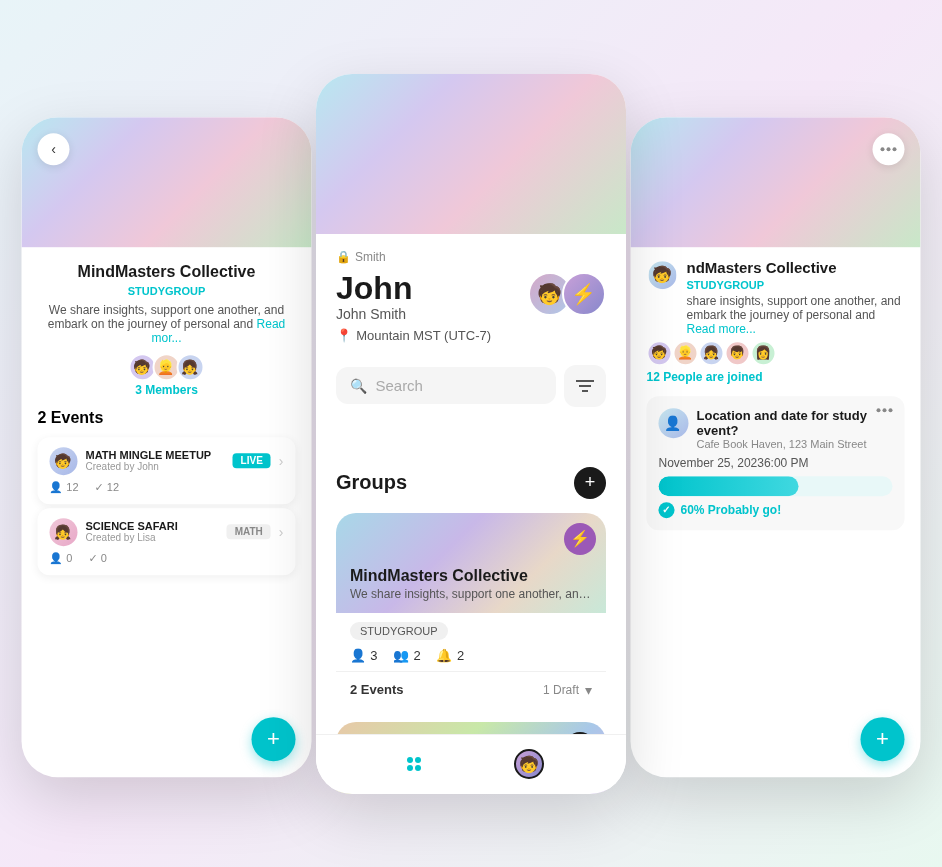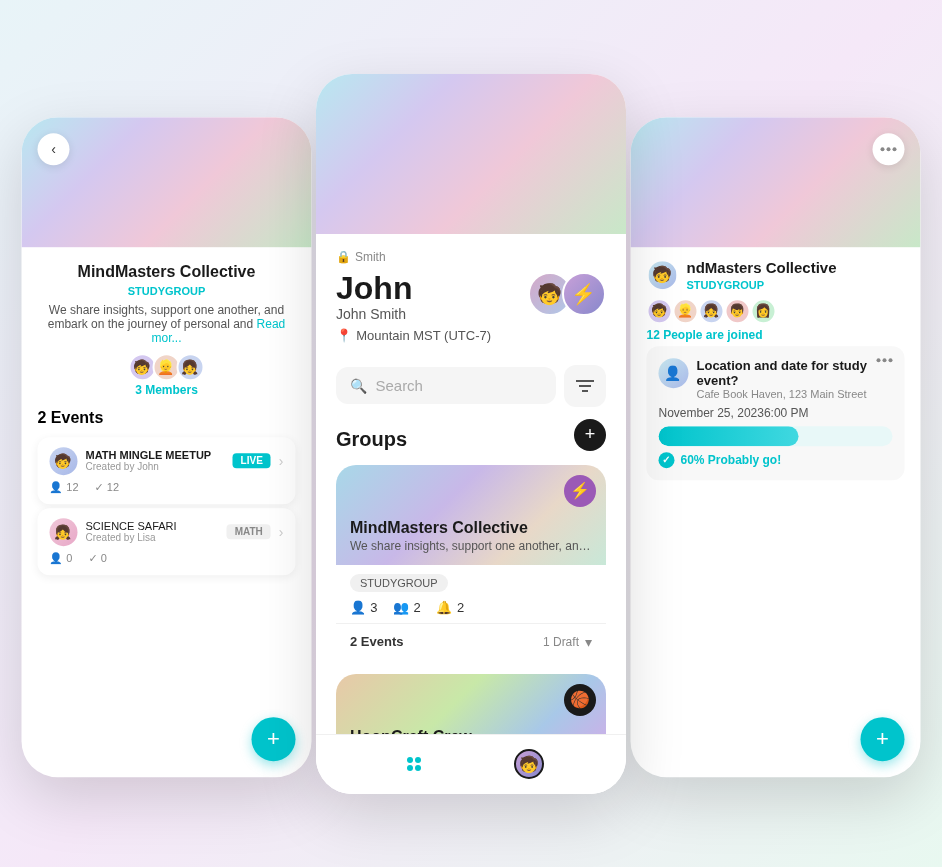--- a/index.html
+++ b/index.html
@@ -180,22 +180,23 @@
     }
 
     
     .groups-section {
       padding: 0 20px;
     }
 
     .groups-header {
       display: flex;
       justify-content: space-between;
-      align-items: flex-end;
+      align-items: center;
       margin-bottom: 14px;
+      margin-top: 48px;
     }
 
     .groups-title {
       font-size: 20px;
       font-weight: 700;
       color: #1a1a1a;
     }
 
     .add-btn {
       width: 32px;
@@ -492,21 +493,21 @@
     .members-row-right {
       display: flex;
       gap: 4px;
       margin-bottom: 4px;
     }
 
     .members-count-right {
       font-size: 12px;
       color: #00c4cc;
       font-weight: 600;
-      margin-bottom: 4px;
+      margin-bottom: 12px;
     }
 
     .event-card-right {
       background: #f8f8f8;
       border-radius: 12px;
       padding: 12px;
       margin-bottom: 10px;
     }
 
     .event-header-right {
@@ -649,21 +650,21 @@
         <div style="display:flex;gap:16px;padding-top:6px;font-size:11px;color:#888;">
           <span>👤 <span>12</span></span>
           <span>✓ <span>12</span></span>
         </div>
       </div>
 
       <div style="background:white; border-radius:12px; padding:10px 12px; margin-bottom:4px; box-shadow:0 2px 8px rgba(0,0,0,0.06);">
         <div style="display:flex; align-items:center; gap:8px;">
           <div style="width:28px;height:28px;border-radius:50%;background:linear-gradient(135deg,#f0c8d8,#e8a8c8);display:flex;align-items:center;justify-content:center;font-size:14px;">👧</div>
           <div style="flex:1;">
-            <div style="font-size:11px;font-weight:400;color:#1a1a1a;">SCIENCE SAFARI</div>
+            <div style="font-size:11px;font-weight:700;color:#1a1a1a;">SCIENCE SAFARI</div>
             <div style="font-size:10px;color:#999;">Created by Lisa</div>
           </div>
           <div style="background:#f0f0f0;color:#888;padding:2px 8px;border-radius:4px;font-size:10px;font-weight:600;">MATH</div>
           <div style="font-size:14px;color:#ccc;">›</div>
         </div>
         <div style="display:flex;gap:16px;padding-top:6px;font-size:11px;color:#888;">
           <span>👤 <span>0</span></span>
           <span>✓ <span>0</span></span>
         </div>
       </div>
@@ -782,20 +783,23 @@
           <div class="dot"></div>
         </div>
       </div>
     </div>
     <div class="right-content-area" style="overflow:hidden; height:calc(100% - 130px); position:relative;">
       <div style="display:flex; align-items:flex-start; gap:8px; margin-bottom:4px;">
         <div style="width:32px;height:32px;border-radius:50%;background:linear-gradient(135deg,#c8e8f0,#a8b8e8);display:flex;align-items:center;justify-content:center;font-size:16px;border:2px solid white;flex-shrink:0;">🧒</div>
         <div>
           <div class="group-name-right">ndMasters Collective</div>
           <div class="group-tag-right">STUDYGROUP</div>
+          <div style="font-size:12px;color:#555;">
+            <span>share insights, support one another, and embark the journey of personal and</span> <span class="read-more">Read more...</span>
+          </div>
         </div>
       </div>
 
       <div class="members-row-right">
         <div style="width:26px;height:26px;border-radius:50%;background:#d4c8f0;border:2px solid white;display:flex;align-items:center;justify-content:center;font-size:13px;">🧒</div>
         <div style="width:26px;height:26px;border-radius:50%;background:#f0d4c8;border:2px solid white;display:flex;align-items:center;justify-content:center;font-size:13px;margin-left:-4px;">👱</div>
         <div style="width:26px;height:26px;border-radius:50%;background:#c8d4f0;border:2px solid white;display:flex;align-items:center;justify-content:center;font-size:13px;margin-left:-4px;">👧</div>
         <div style="width:26px;height:26px;border-radius:50%;background:#f0c8c8;border:2px solid white;display:flex;align-items:center;justify-content:center;font-size:13px;margin-left:-4px;">👦</div>
         <div style="width:26px;height:26px;border-radius:50%;background:#c8f0d4;border:2px solid white;display:flex;align-items:center;justify-content:center;font-size:13px;margin-left:-4px;">👩</div>
       </div>

